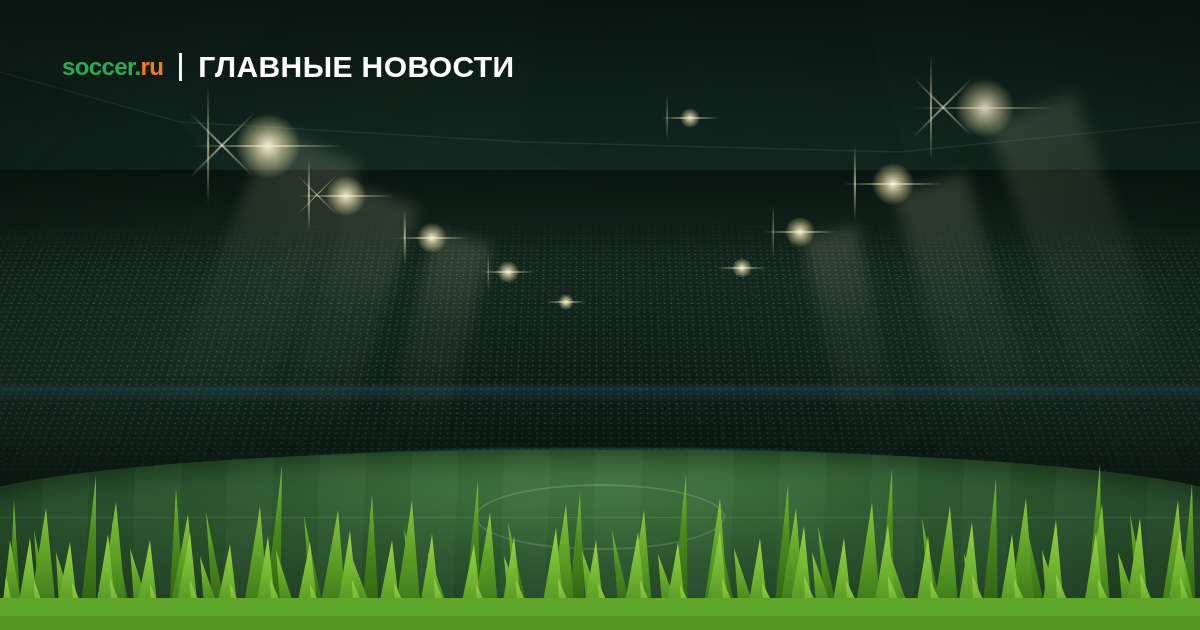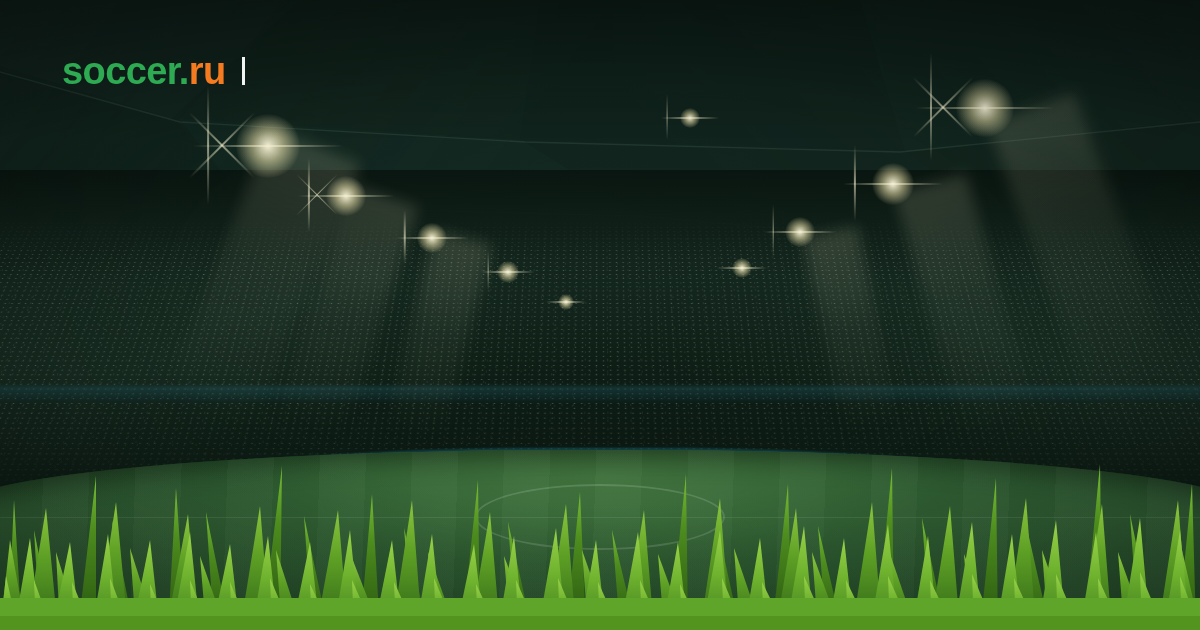--- a/index.html
+++ b/index.html
@@ -171,21 +171,21 @@
   .grass { position:absolute; left:0; right:0; bottom:0; height:250px; }
 
   
   .header {
     position:absolute;
     left:62px; top:52px;
     display:flex; align-items:center; gap:14px;
     z-index:8;
   }
   .logo {
-    font-size:38px; font-weight:700; letter-spacing:-0.6px;
+    font-size:24px; font-weight:700; letter-spacing:-0.6px;
     line-height:1;
     white-space:nowrap;
   }
   .logo .lg-green { color:#2eaa52; }
   .logo .lg-dot   { color:#2eaa52; }
   .logo .lg-ru    { color:#f47b20; }
 
   .divider {
     width:3px; height:28px;
     background:#ffffff;
@@ -467,16 +467,17 @@
       <rect x="0" y="218" width="1200" height="32" fill="#5ea52a"></rect>
       <rect x="0" y="236" width="1200" height="14" fill="#53941f"></rect>
     </svg>
   </div>
 
   <div class="header">
     <div class="logo"><span class="lg-green">soccer</span><span class="lg-dot">.</span><span class="lg-ru">ru</span></div>
 
     <div class="divider"></div>
 
+    <div class="kicker">ГЛАВНЫЕ НОВОСТИ</div>
   </div>
 
 
 </div>
 
 </body></html>

